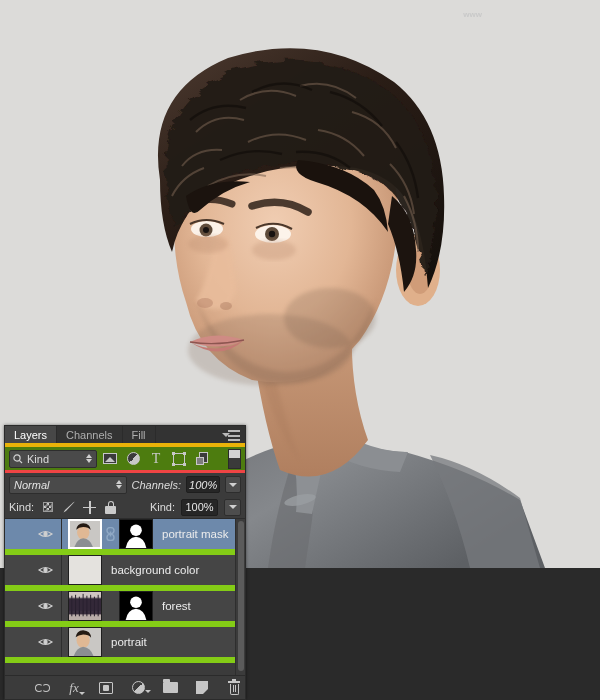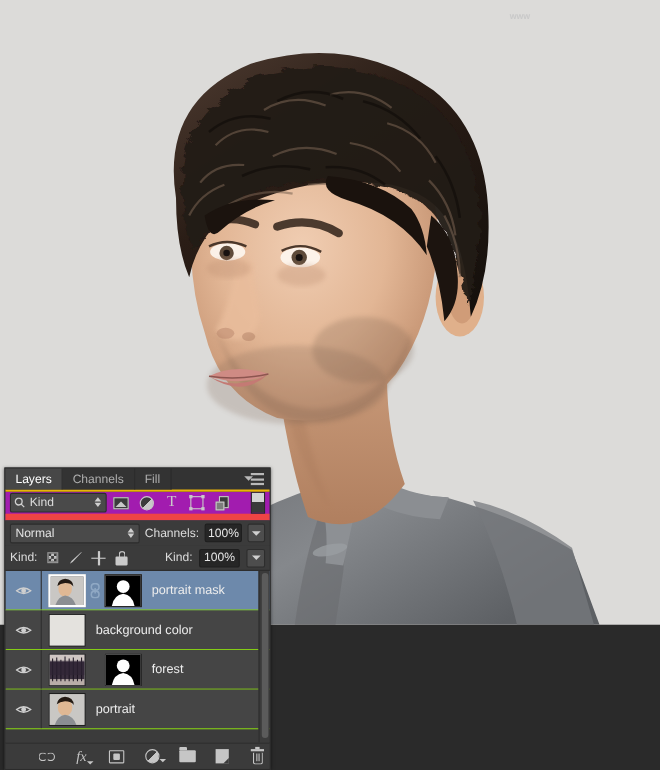--- a/index.html
+++ b/index.html
@@ -53,21 +53,21 @@
     border:1px solid #2b2b2b;
     color:#d4d4d4;
     font-size:11px;
     display:flex; flex-direction:column;
     box-shadow:0 0 3px rgba(0,0,0,.5);
   }
 
   
   .tabbar{
     height:21px; background:#333333; display:flex; align-items:stretch;
-    position:relative; border-bottom:2px solid #eab308;
+    position:relative; border-bottom:4px solid #eab308;
   }
   .tab{
     padding:0 9px; display:flex; align-items:center;
     font-size:11px; color:#aeaeae; background:#333333;
     border-right:1px solid #2b2b2b;
     cursor:default; user-select:none;
   }
   .tab.active{ background:#474747; color:#ffffff; }
   .panel-menu{
     position:absolute; right:5px; top:4px; width:18px; height:13px;
@@ -78,22 +78,22 @@
   .panel-menu .ln:nth-child(2){ top:5px; }
   .panel-menu .ln:nth-child(3){ top:9px; }
   .panel-menu .tri{
     position:absolute; left:0; top:3px;
     width:0;height:0;border-left:4px solid transparent;border-right:4px solid transparent;
     border-top:4px solid #b9b9b9;
   }
 
   
   .filter-row{
-    height:26px; background:#a21caf; display:flex; align-items:center;
-    padding:0 4px; gap:3px; border-bottom:6px solid #ef4444;
+    height:26px; background:#4d7c0f; display:flex; align-items:center;
+    padding:0 4px; gap:3px; border-bottom:3px solid #ef4444;
   }
   .kind-select{
     width:88px; height:18px; background:#4a4a4a;
     border:1px solid #2d2d2d; border-radius:2px;
     display:flex; align-items:center; gap:4px; padding:0 3px;
     color:#dcdcdc; font-size:11px; position:relative; cursor:pointer;
   }
   .kind-select .stepper{
     position:absolute; right:4px; top:3px;
     display:flex; flex-direction:column; gap:1px; align-items:center;
@@ -122,20 +122,21 @@
   .smart-ico .front{ position:absolute; left:0;bottom:0;width:8px;height:8px;border:1px solid #c8c8c8;background:#7d7d7d;}
   .filter-toggle{
     margin-left:auto; width:13px;height:20px; background:linear-gradient(#d3d3d3 0 45%, #3a3a3a 45% 100%);
     border:1px solid #2a2a2a; cursor:pointer;
   }
 
   
   .blend-row{
     height:23px; display:flex; align-items:center; padding:0 4px; gap:5px;
     background:#3b3b3b;
+    font-style:italic;
   }
   .blend-select{
     width:127px;height:18px;background:#4a4a4a;border:1px solid #2d2d2d;border-radius:2px;
     display:flex;align-items:center;padding:0 4px;color:#e2e2e2;font-size:11px;position:relative;cursor:pointer;
   }
   .blend-select .stepper{ position:absolute; right:4px; top:3px; display:flex;flex-direction:column;gap:1px;align-items:center;}
   .blend-select .stepper i{ display:block;width:0;height:0;border-left:3px solid transparent;border-right:3px solid transparent;}
   .blend-select .stepper i.up{ border-bottom:4px solid #cfcfcf;}
   .blend-select .stepper i.dn{ border-top:4px solid #cfcfcf;}
 
@@ -171,22 +172,22 @@
   .padlock{ position:relative;width:11px;height:13px;}
   .padlock .body{ position:absolute;bottom:0;left:0;width:11px;height:8px;background:#cacaca;border-radius:1px;}
   .padlock .shk{ position:absolute;top:0;left:2.5px;width:6px;height:6px;border:1.6px solid #cacaca;border-bottom:none;border-radius:3px 3px 0 0;}
 
   
   .layer-list{
     flex:1; background:#3b3b3b; position:relative; overflow:hidden;
   }
   .layer-row{
     height:36px; display:flex; align-items:center;
-    border-bottom:1px solid #84cc16;
-    background:#454545; cursor:pointer; position:relative;
+    border-bottom:6px solid #84cc16;
+    background:#454545; cursor:pointer; position:relative;padding-left:24px;
   }
   .layer-row.selected{ background:#6d89ab; }
   .eye-cell{
     width:33px; height:100%; display:flex;align-items:center;justify-content:center;
     border-right:1px solid #2e2e2e; cursor:pointer;
   }
   .eye{ width:15px;height:10px; position:relative; }
   .eye svg{ display:block; }
   .thumb-wrap{ display:flex; align-items:center; padding-left:6px; gap:3px; }
   .thumb{

